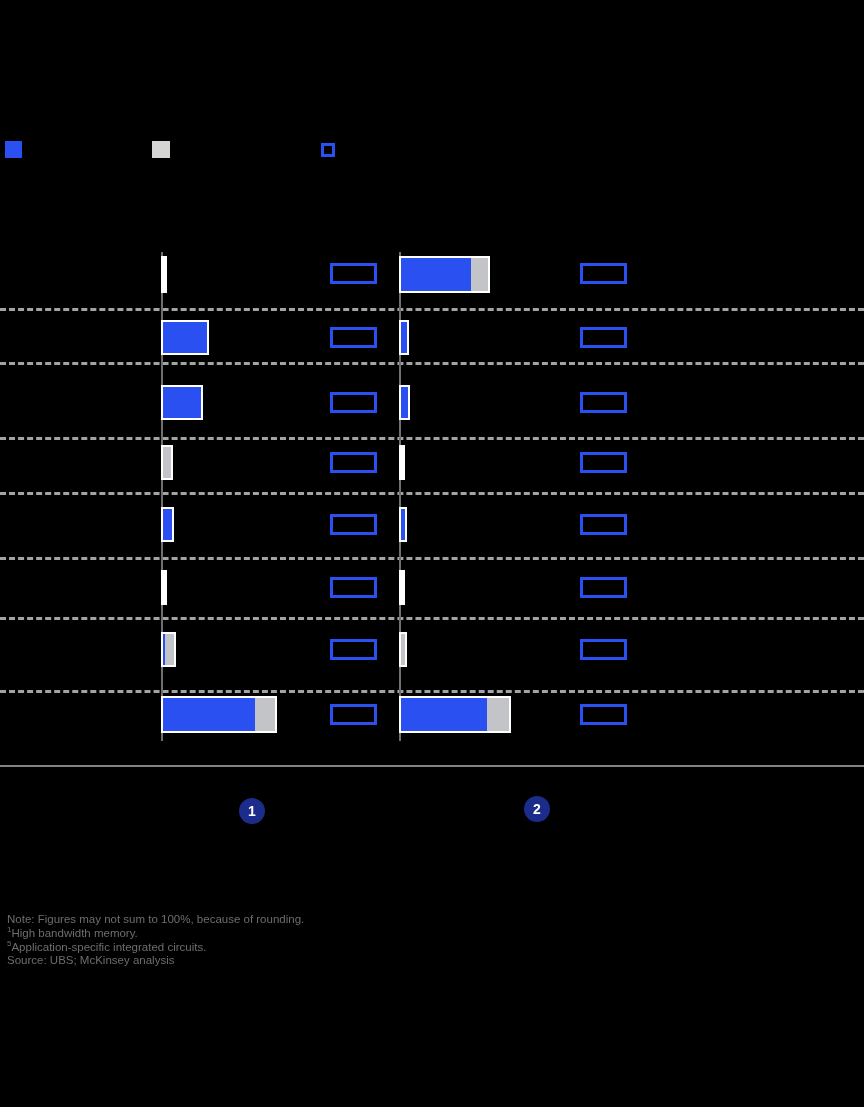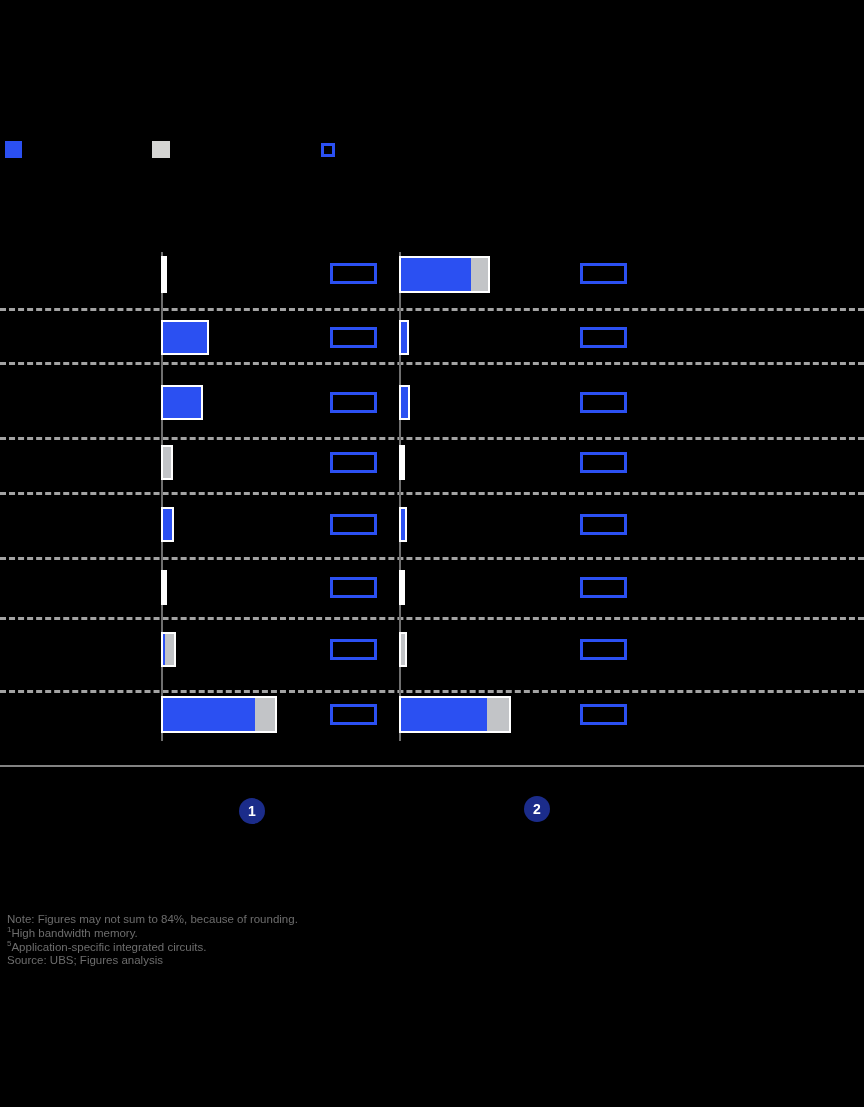--- a/index.html
+++ b/index.html
@@ -112,17 +112,17 @@
     </div>
     <div class="value-box" style="left: 580px; top: 704px;"></div>
   </div>
 
 <div class="rule" style="top: 765px; background: rgb(130, 130, 130);"></div>
 
 <div class="badge" style="left: 239px; top: 798px; background: rgb(27, 44, 138);">1</div>
 <div class="badge" style="left: 524px; top: 796px; background: rgb(27, 44, 138);">2</div>
 
 <div class="footnotes" id="footnotes">
-    <div class="footnote-line">Note: Figures may not sum to 84%, because of rounding.</div>
+    <div class="footnote-line">Note: Figures may not sum to 100%, because of rounding.</div>
     <div class="footnote-line"><sup>1</sup>High bandwidth memory.</div>
     <div class="footnote-line"><sup>5</sup>Application-specific integrated circuits.</div>
-    <div class="footnote-line">Source: UBS; Figures analysis</div>
+    <div class="footnote-line">Source: UBS; McKinsey analysis</div>
   </div>
 
 </body></html>

